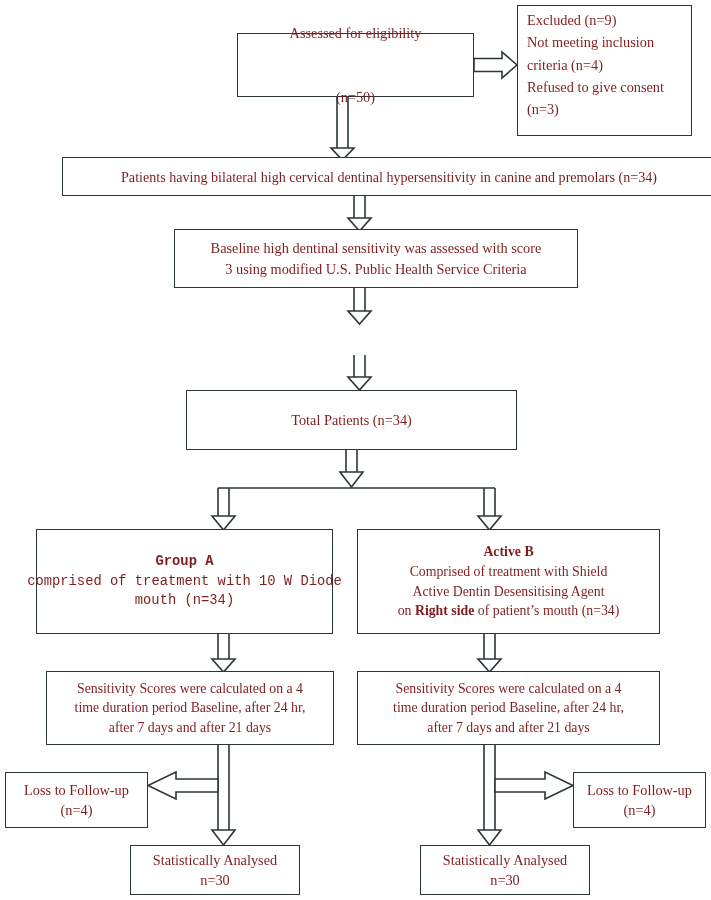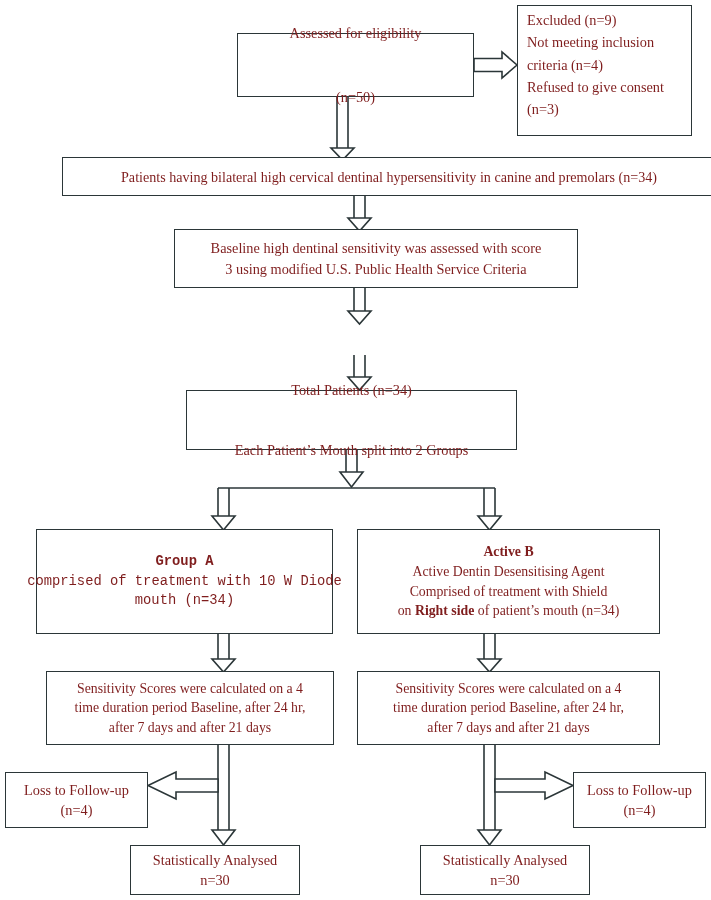--- a/index.html
+++ b/index.html
@@ -149,33 +149,32 @@
   </div>
 
   <div class="node" style="left:174px; top:229px; width:404px; height:59px;">
     <span class="ln">Baseline high dentinal sensitivity was assessed with score</span>
     <span class="ln">3 using modified U.S. Public Health Service Criteria</span>
   </div>
 
 
   <div class="node" style="left:186px; top:390px; width:331px; height:60px;gap:40px;">
     <span class="ln">Total Patients (n=34)</span>
-    <span class="ln">Each Patient’s Mouth split into 2 Groups</span>
   </div>
 
   <div class="node" style="left:36px; top:529px; width:297px; height:105px; font-size:13.8px;font-family:Liberation Mono, monospace;">
     <span class="ln hd">Group A</span>
     <span class="ln">comprised of treatment with 10 W Diode</span>
     <span class="ln">mouth (n=34)</span>
   </div>
 
   <div class="node" style="left:357px; top:529px; width:303px; height:105px; font-size:13.8px;">
     <span class="ln hd">Active B</span>
+    <span class="ln">Comprised of treatment with Shield</span>
     <span class="ln">Active Dentin Desensitising Agent</span>
-    <span class="ln">Comprised of treatment with Shield</span>
     <span class="ln"><span>on </span><b>Right side</b><span> of patient’s mouth (n=34)</span></span>
   </div>
 
   <div class="node" style="left:46px; top:671px; width:288px; height:74px; font-size:13.8px;">
     <span class="ln">Sensitivity Scores were calculated on a 4</span>
     <span class="ln">time duration period Baseline, after 24 hr,</span>
     <span class="ln">after 7 days and after 21 days</span>
   </div>
 
   <div class="node" style="left:357px; top:671px; width:303px; height:74px; font-size:13.8px;">

